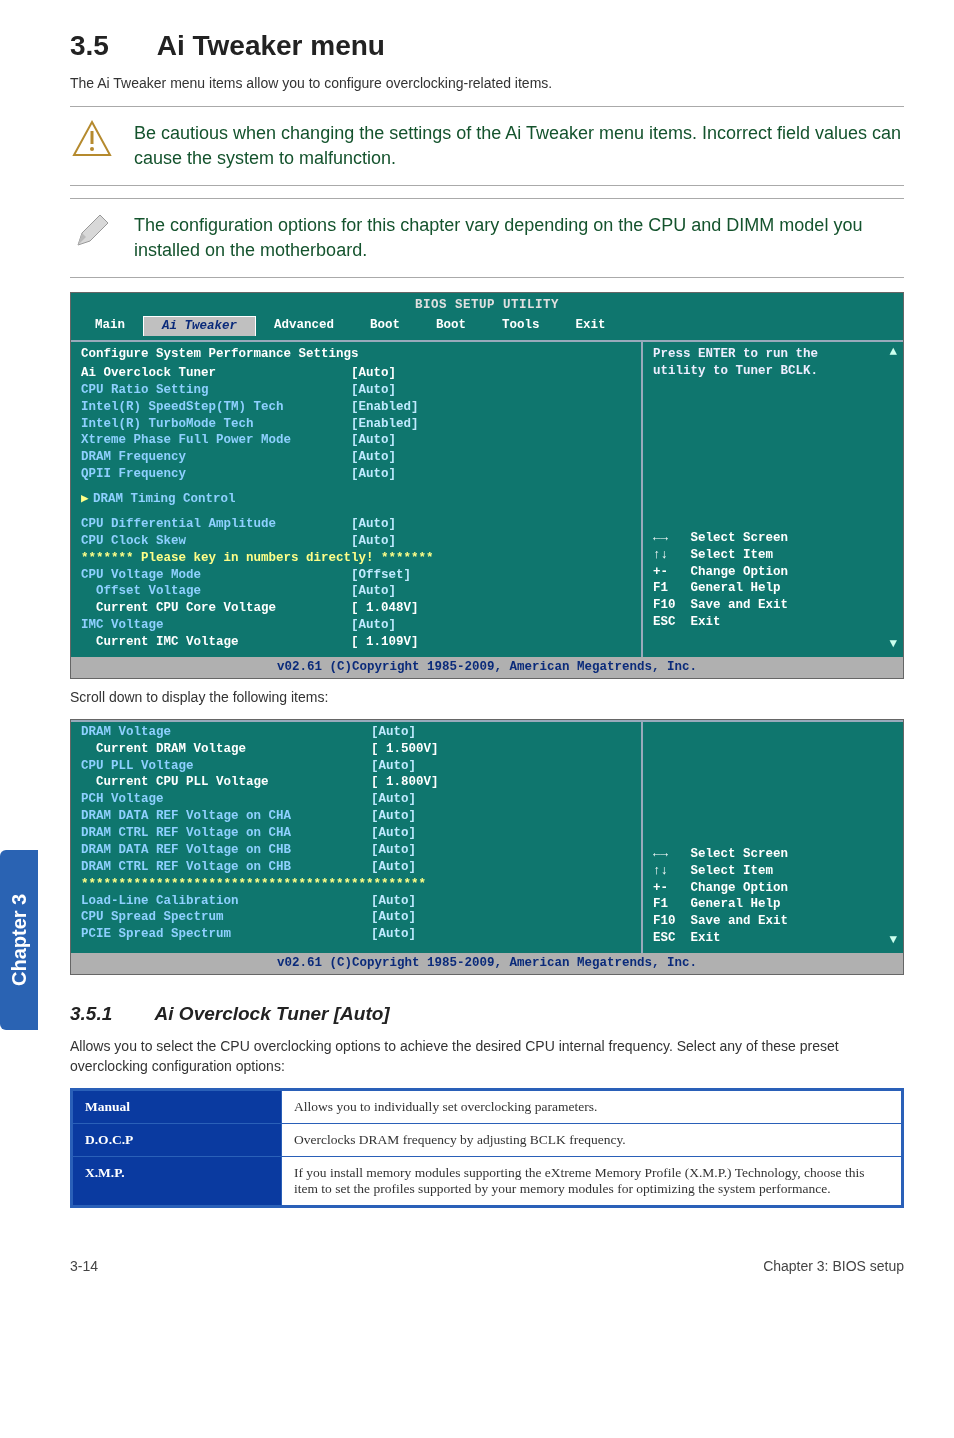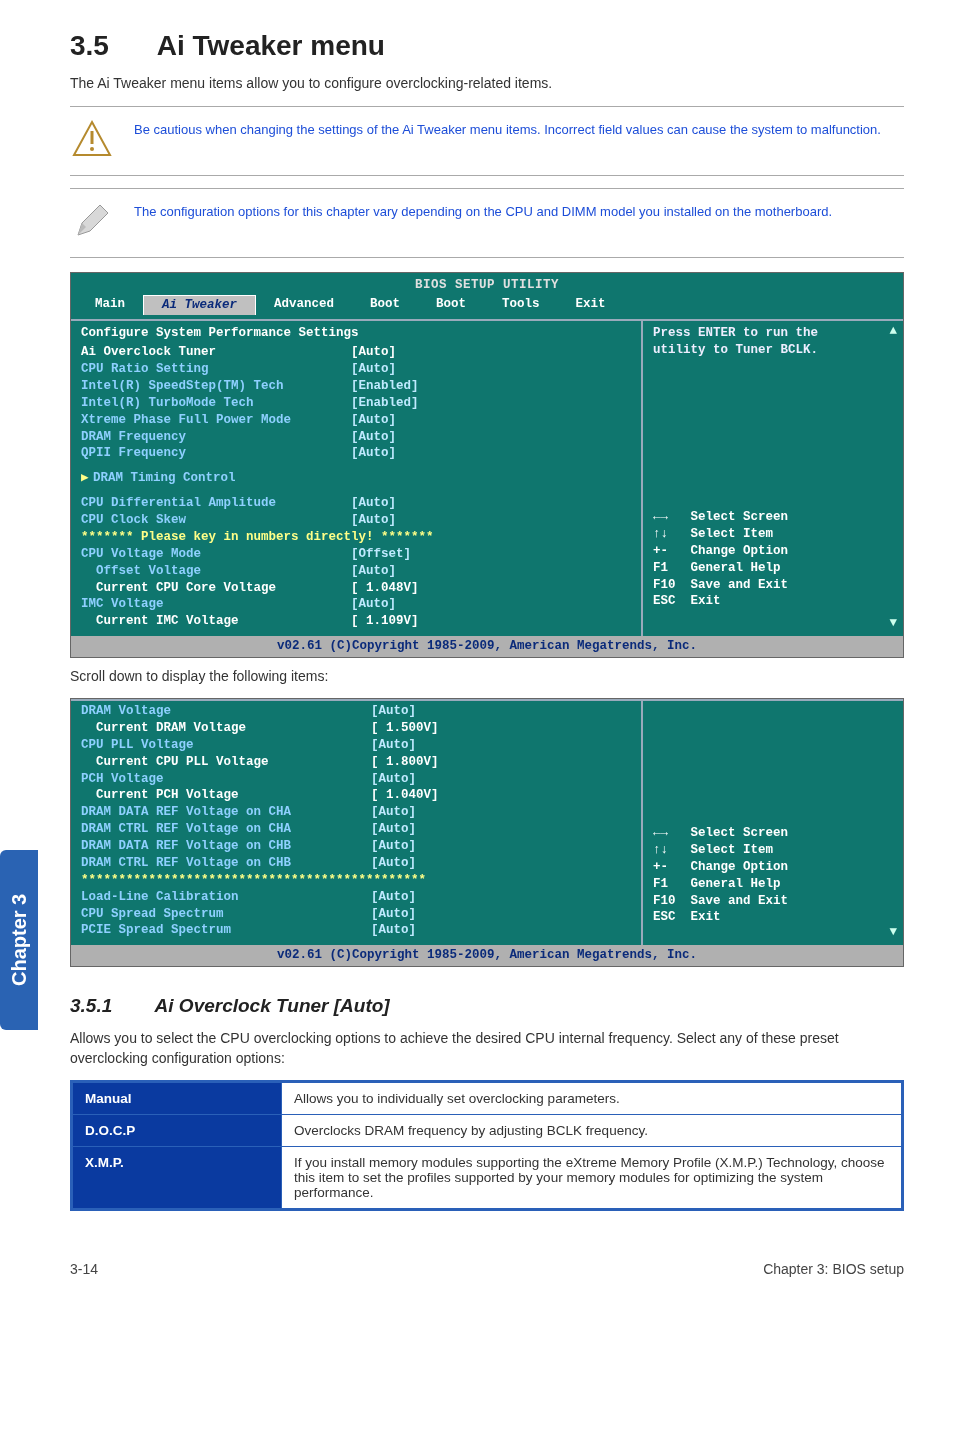--- a/index.html
+++ b/index.html
@@ -29,22 +29,22 @@
       align-items: flex-start;
       gap: 20px;
       margin: 10px 0 8px 0;
       padding-bottom: 6px;
     }
     .note-icon {
       width: 44px; height: 44px; flex: 0 0 44px;
       display: flex; align-items: center; justify-content: center;
     }
     .note-text {
-      font-size: 13px;
-      color: #1d4ed8;
+      font-size: 18px;
+      color: #14532d;
       line-height: 1.4;
       padding-top: 4px;
       flex: 1;
     }
     hr.thin { border: none; border-top: 1px solid #aaa; margin: 4px 0; }
 
     
     .bios {
       background: #0f766e;
       color: #eef;
@@ -134,20 +134,21 @@
       font-style: italic;
     }
     .subsection .num { display:inline-block; width:80px; }
 
     
     table.opts {
       width: 100%;
       border-collapse: collapse;
       border: 3px solid #2a60b8;
       margin-top: 10px;
+      font-family: Liberation Serif, serif;
     }
     table.opts td {
       border: 1px solid #2a60b8;
       padding: 8px 12px;
       font-size: 13.5px;
       vertical-align: top;
     }
     table.opts td.key {
       background: #0a3aa0;
       color: #fff;
@@ -276,21 +277,20 @@
 <p class="caption">Scroll down to display the following items:</p>
 
 <div class="bios bios2">
   <div class="content">
     <div class="left">
       <div class="row"><span class="lbl">DRAM Voltage</span><span class="val">[Auto]</span></div>
       <div class="row white"><span class="lbl">  Current DRAM Voltage</span><span class="val">[ 1.500V]</span></div>
       <div class="row"><span class="lbl">CPU PLL Voltage</span><span class="val">[Auto]</span></div>
       <div class="row white"><span class="lbl">  Current CPU PLL Voltage</span><span class="val">[ 1.800V]</span></div>
       <div class="row"><span class="lbl">PCH Voltage</span><span class="val">[Auto]</span></div>
-      <div class="row white"><span class="lbl">  Current PCH Voltage</span><span class="val">[ 1.040V]</span></div>
       <div class="row"><span class="lbl">DRAM DATA REF Voltage on CHA</span><span class="val">[Auto]</span></div>
       <div class="row"><span class="lbl">DRAM CTRL REF Voltage on CHA</span><span class="val">[Auto]</span></div>
       <div class="row"><span class="lbl">DRAM DATA REF Voltage on CHB</span><span class="val">[Auto]</span></div>
       <div class="row"><span class="lbl">DRAM CTRL REF Voltage on CHB</span><span class="val">[Auto]</span></div>
       <div class="row starline"><span>**********************************************</span></div>
       <div class="row"><span class="lbl">Load-Line Calibration</span><span class="val">[Auto]</span></div>
       <div class="row"><span class="lbl">CPU Spread Spectrum</span><span class="val">[Auto]</span></div>
       <div class="row"><span class="lbl">PCIE Spread Spectrum</span><span class="val">[Auto]</span></div>
     </div>
     <div class="right">

